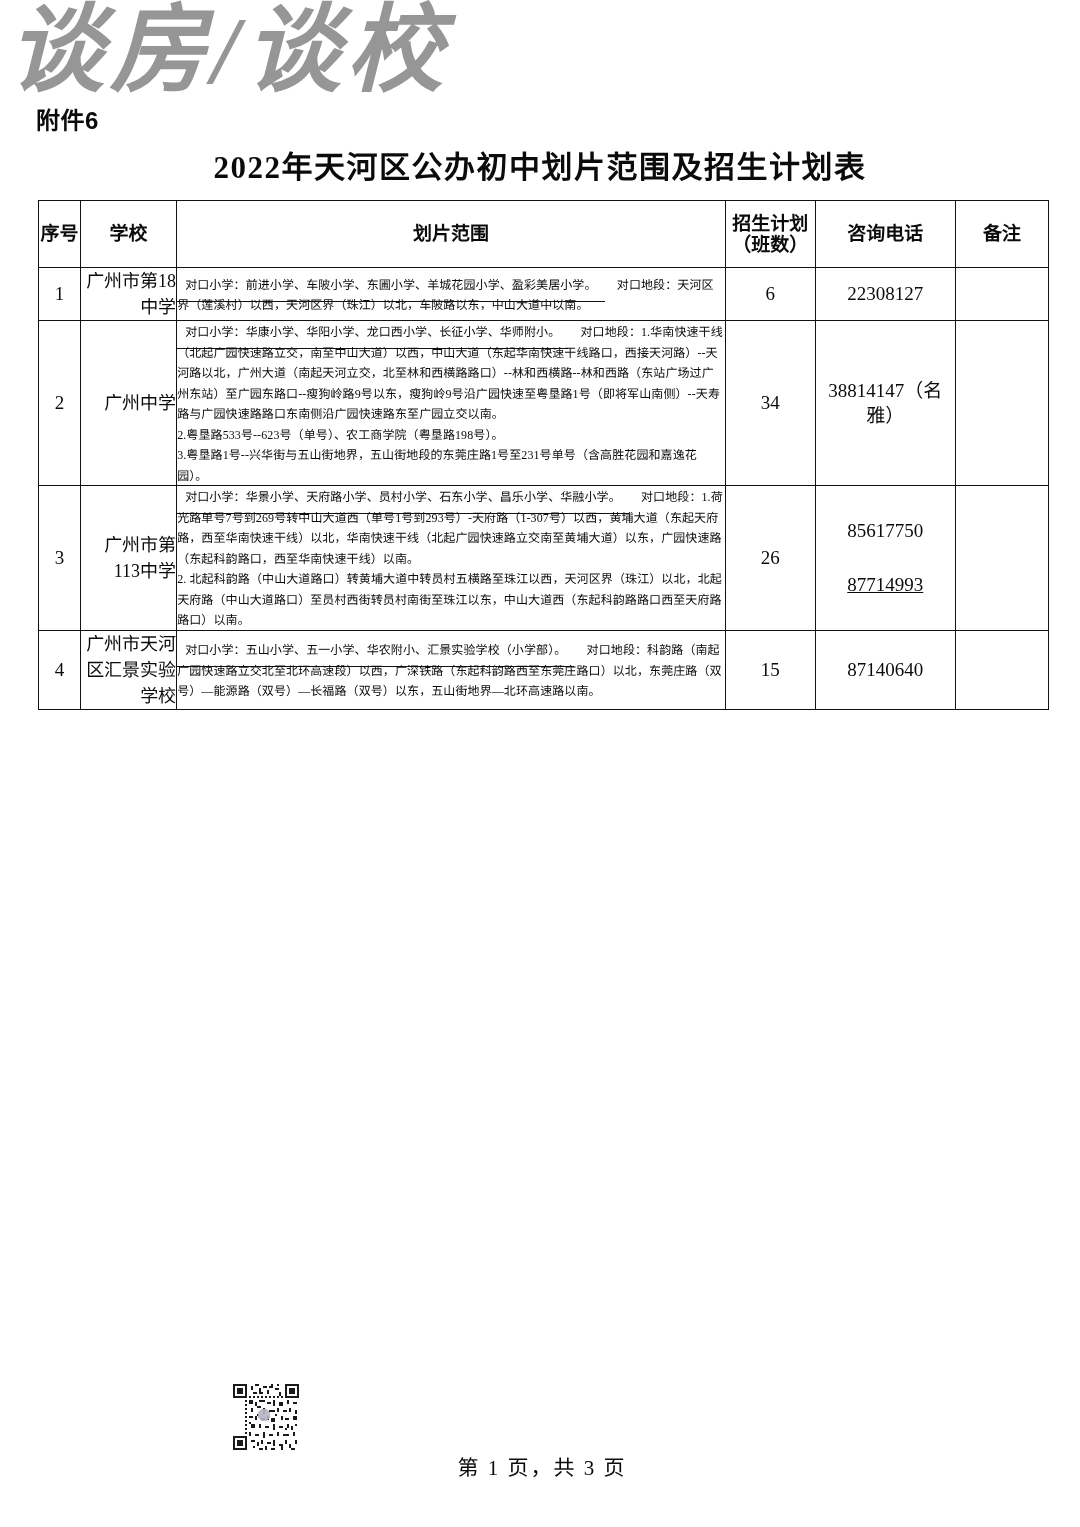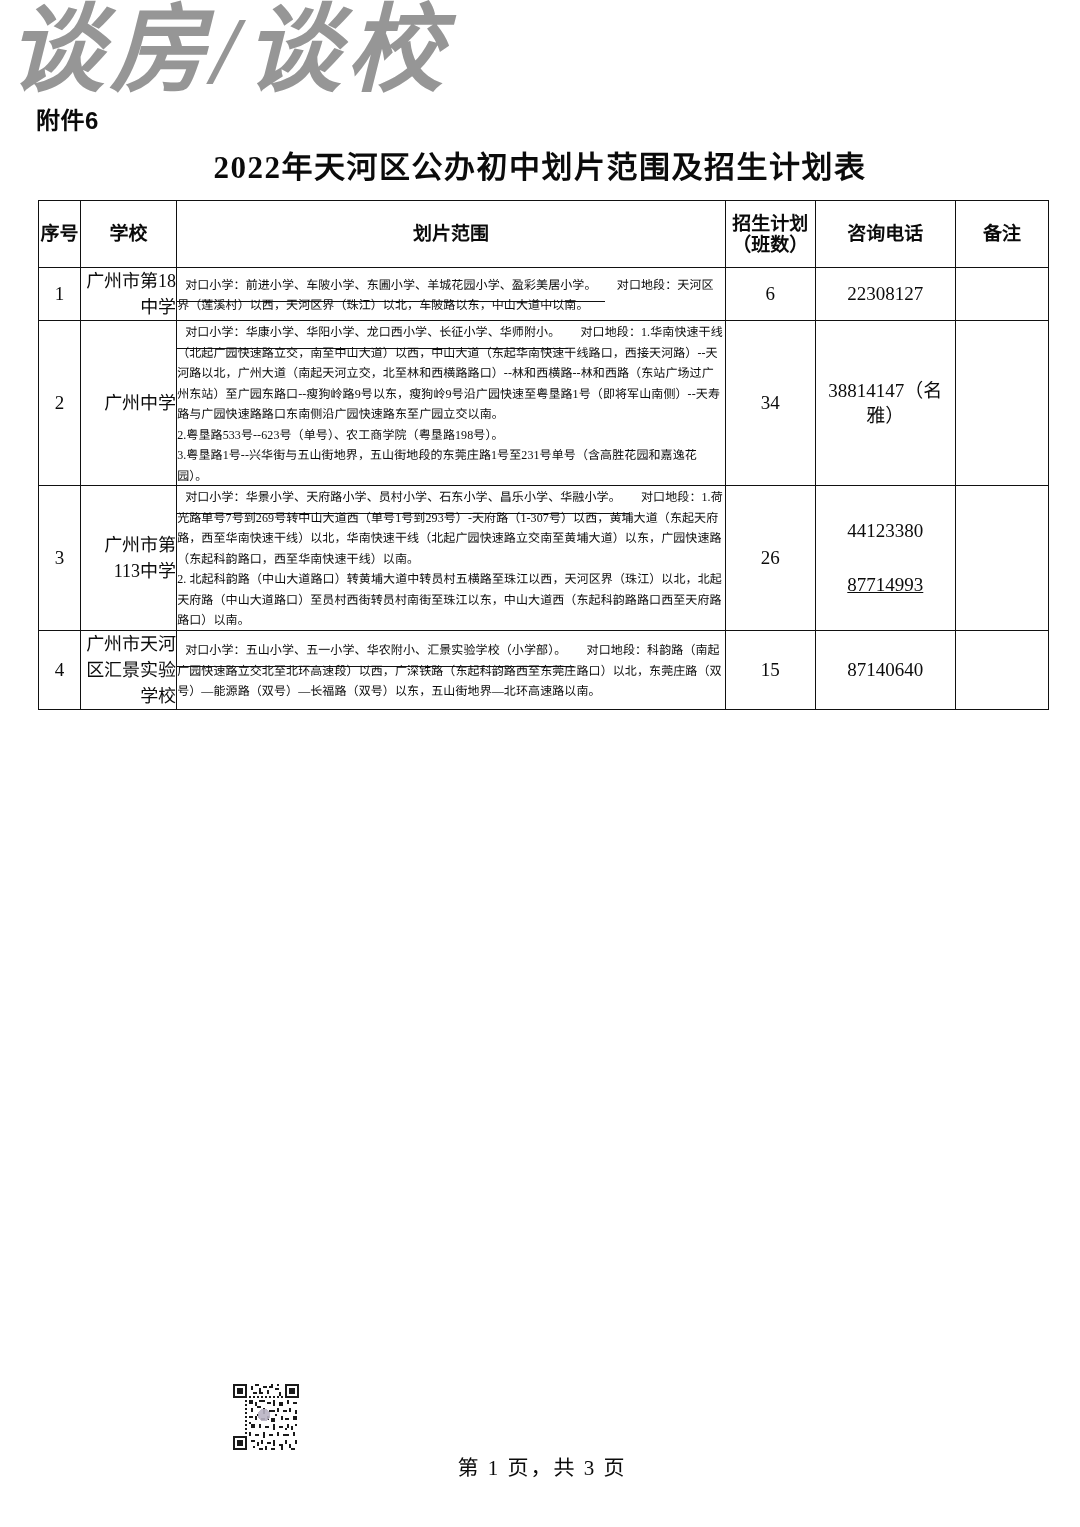--- a/index.html
+++ b/index.html
@@ -217,21 +217,21 @@
         <td class="c-sch">广州市第113中学</td>
         <td class="c-range">
           <span class="range-inner">
             <span class="range-block first">对口小学：华景小学、天府路小学、员村小学、石东小学、昌乐小学、华融小学。</span>
             <span class="range-block">对口地段：1.荷光路单号7号到269号转中山大道西（单号1号到293号）-天府路（1-307号）以西，黄埔大道（东起天府路，西至华南快速干线）以北，华南快速干线（北起广园快速路立交南至黄埔大道）以东，广园快速路（东起科韵路口，西至华南快速干线）以南。<br>2. 北起科韵路（中山大道路口）转黄埔大道中转员村五横路至珠江以西，天河区界（珠江）以北，北起天府路（中山大道路口）至员村西街转员村南街至珠江以东，中山大道西（东起科韵路路口西至天府路路口）以南。</span>
           </span>
         </td>
         <td class="c-plan">26</td>
         <td class="c-tel">
           <span class="tel-wrap">
-            <span class="tel-line">44123380</span>
+            <span class="tel-line">85617750</span>
             <span class="tel-line">87714993</span>
           </span>
         </td>
         <td class="c-note"></td>
       </tr>
 
       <tr>
         <td class="c-idx">4</td>
         <td class="c-sch">广州市天河区汇景实验学校</td>
         <td class="c-range">

